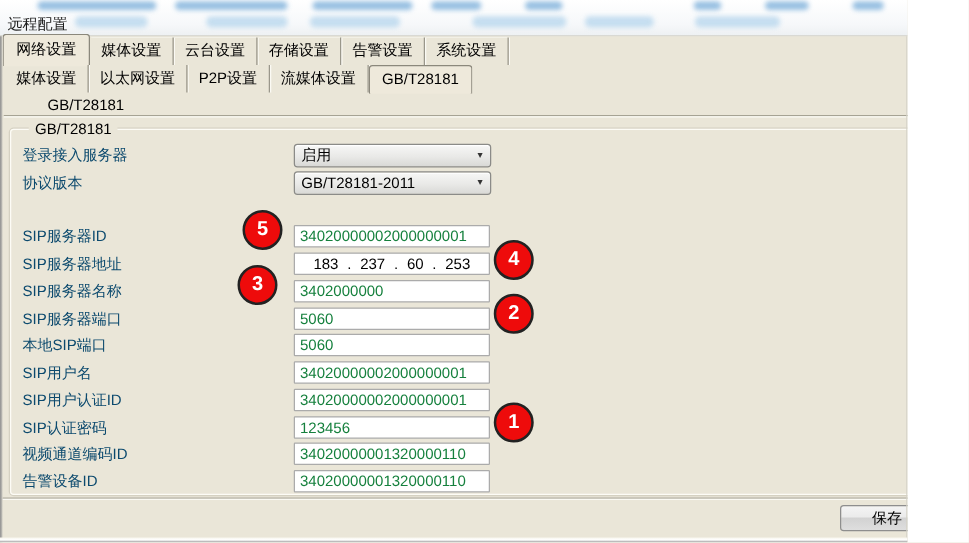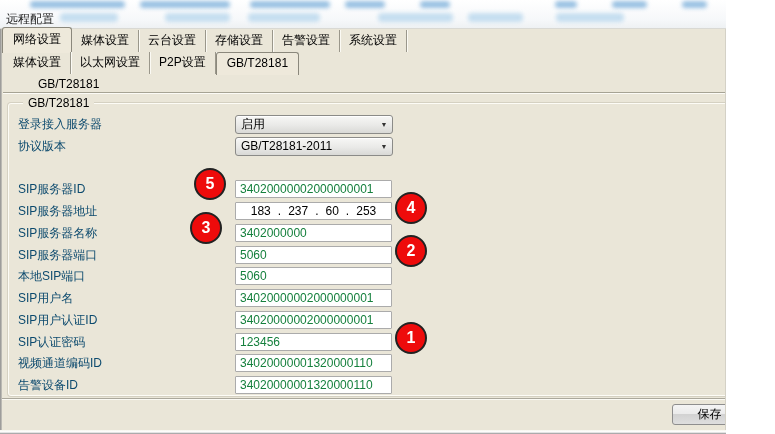--- a/index.html
+++ b/index.html
@@ -109,20 +109,21 @@
     <div class="tab inactive">云台设置</div>
     <div class="tab inactive">存储设置</div>
     <div class="tab inactive">告警设置</div>
     <div class="tab inactive">系统设置</div>
   </div>
 
   <div class="tabstrip tabstrip2">
     <div class="tab inactive">媒体设置</div>
     <div class="tab inactive">以太网设置</div>
     <div class="tab inactive">P2P设置</div>
+    <div class="tab inactive">流媒体设置</div>
     <div class="tab active">GB/T28181</div>
   </div>
 
   <div class="subtab">GB/T28181</div>
   <div class="subtab-line"></div>
 
   <div class="groupbox">
     <span class="groupbox-legend">GB/T28181</span>
   </div>
 

